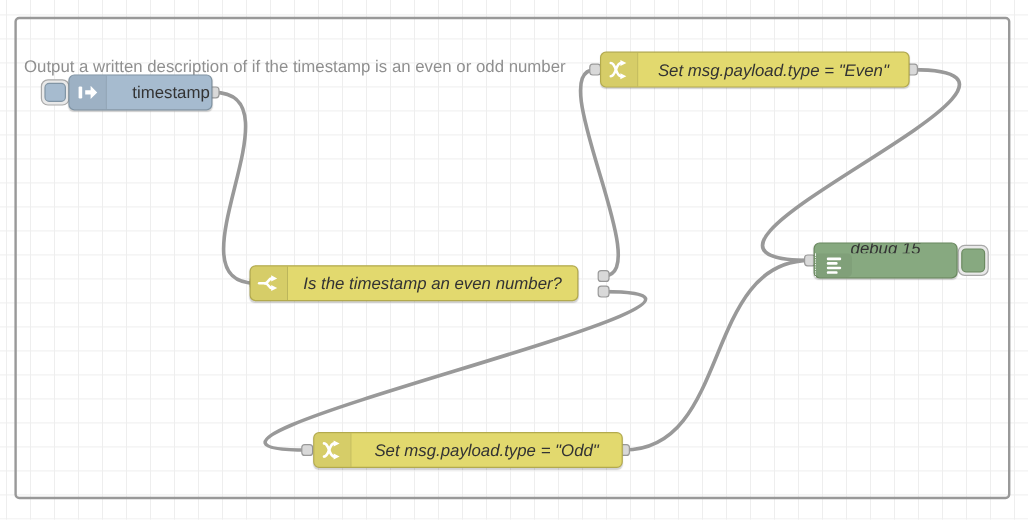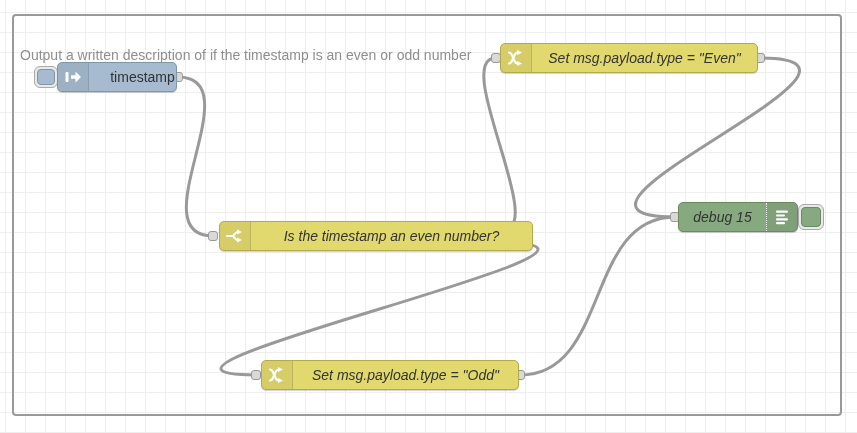--- a/index.html
+++ b/index.html
@@ -25,21 +25,21 @@
     position:absolute;width:10px;height:10px;background:#d9d9d9;
     border:1px solid #999999;border-radius:3px;z-index:2;box-sizing:border-box;
   }
   .node{
     position:absolute;height:30px;display:flex;align-items:stretch;
     border-radius:5px;z-index:3;box-sizing:border-box;
     box-shadow:0 1px 1px rgba(0,0,0,0.18);
   }
   .node.inject{border:1px solid #8195a5;gap:20px;}
   .node.yellow{border:1px solid #b3aa4e;}
-  .node.debug{border:1px solid #6b8a60;}
+  .node.debug{border:1px solid #6b8a60;flex-direction:column;}
   .node-icon{
     width:30px;flex:none;display:flex;align-items:center;justify-content:center;
     background:rgba(0,0,0,0.05);
   }
   .node-icon.left{border-right:1px solid rgba(0,0,0,0.12);border-radius:4px 0 0 4px;}
   .node-icon.right{border-left:1px dotted rgba(255,255,255,0.85);border-radius:0 4px 4px 0;}
   .node-label{
     flex:1;display:flex;align-items:center;justify-content:center;
     font-size:14px;color:#333333;white-space:nowrap;overflow:hidden;padding:0 6px;
   }
@@ -86,21 +86,21 @@
   <div class="node inject" style="left: 57px; top: 62px; width: 120px; background: rgb(166, 187, 207);">
     <div class="node-icon left">
       <svg width="20" height="20" viewBox="0 0 20 20">
         <rect x="2.5" y="5" width="3" height="10" rx="1" fill="#ffffff"></rect>
         <path d="M8 8.2 h4.5 V4.5 L18 10 l-5.5 5.5 V11.8 H8 z" fill="#ffffff"></path>
       </svg>
     </div>
     <div class="node-label">timestamp</div>
   </div>
 
-  <div class="node yellow" style="left: 219px; top: 221px; width: 314px; background: rgb(226, 217, 110);">
+  <div class="node yellow" style="left: 208px; top: 221px; width: 274px; background: rgb(226, 217, 110);">
     <div class="node-icon left">
       <svg width="20" height="20" viewBox="0 0 20 20">
         <g stroke="#ffffff" stroke-width="2.2" fill="none" stroke-linecap="round">
           <path d="M2 10 H7"></path>
           <path d="M7 10 C10 10 9.5 6 12.5 6"></path>
           <path d="M7 10 C10 10 9.5 14 12.5 14"></path>
         </g>
         <path d="M12 3.4 L17 6 L12 8.6 z" fill="#ffffff"></path>
         <path d="M12 11.4 L17 14 L12 16.6 z" fill="#ffffff"></path>
       </svg>

